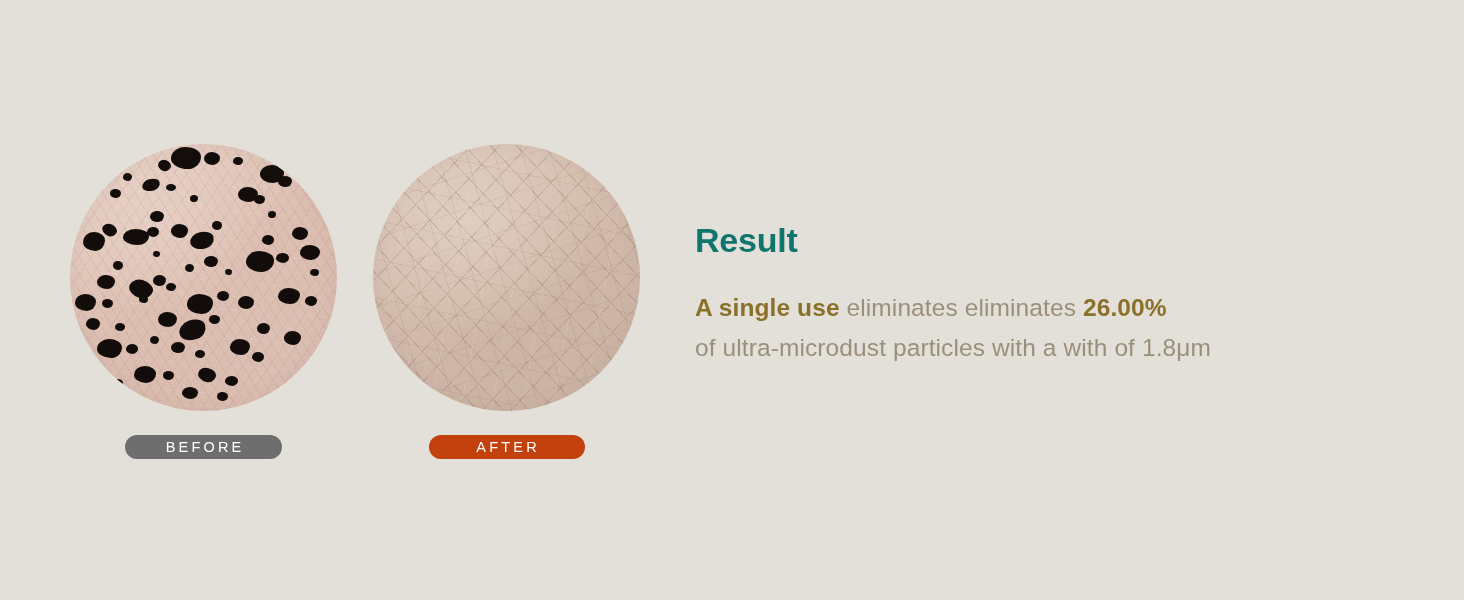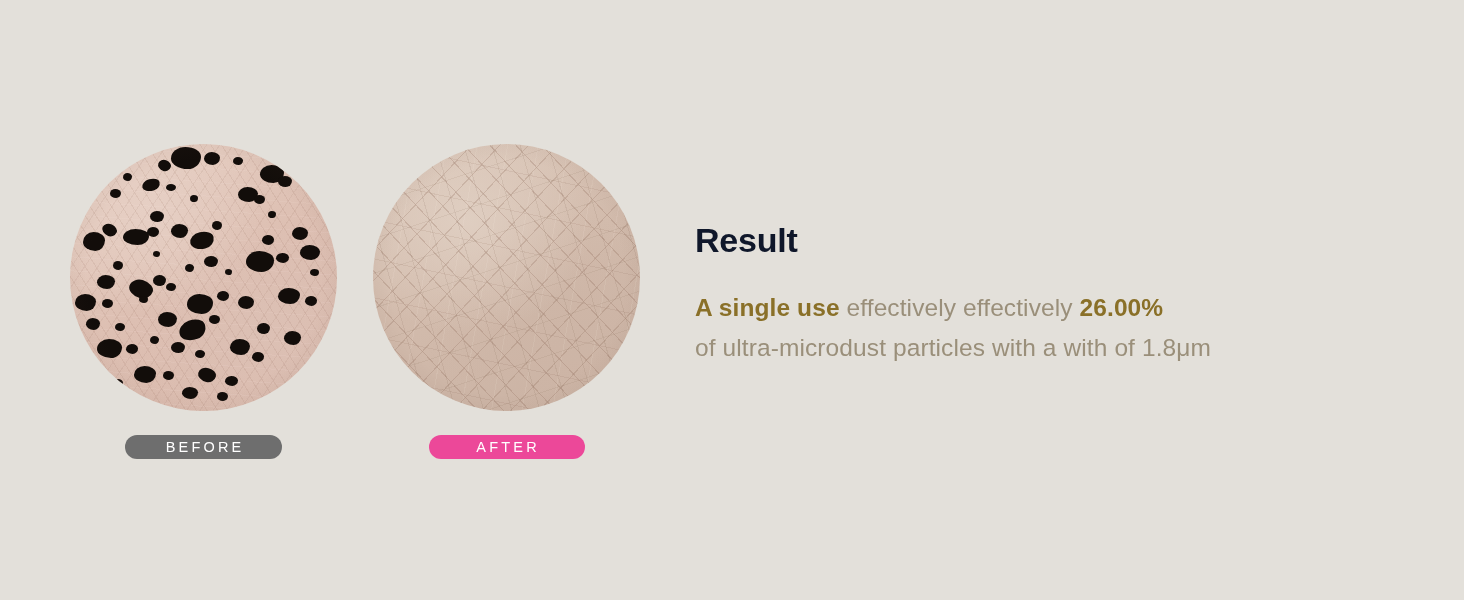--- a/index.html
+++ b/index.html
@@ -115,35 +115,35 @@
     line-height: 24px;
     text-align: center;
     text-indent: 3.2px;
   }
   .pill-before {
     width: 157px;
     background: #6e6e6e;
   }
   .pill-after {
     width: 156px;
-    background: #ec4899;
+    background: #c2410c;
   }
 
   
   .result-block {
     position: absolute;
     left: 695px;
     top: 221px;
     width: 660px;
   }
   .result-title {
     margin: 0;
     font-size: 34px;
     font-weight: bold;
-    color: #0f172a;
+    color: #0f766e;
     letter-spacing: -0.2px;
   }
   .result-body {
     margin: 28px 0 0;
     font-size: 24.5px;
     font-weight: 300;
     line-height: 1.62;
     color: #9a8f7a;
     letter-spacing: .1px;
   }
@@ -242,18 +242,18 @@
         <div class="vignette"></div>
       </div>
       <div class="pill pill-after">AFTER</div>
     </div>
 
   </div>
 
   <div class="result-block">
     <h2 class="result-title">Result</h2>
     <p class="result-body">
-      <span class="em">A single use</span><span> effectively effectively </span><span class="em">26.00%</span><br>
+      <span class="em">A single use</span><span> eliminates eliminates </span><span class="em">26.00%</span><br>
       <span>of ultra-microdust particles with a with of 1.8μm</span>
     </p>
   </div>
 
 </div>
 
 </body></html>

